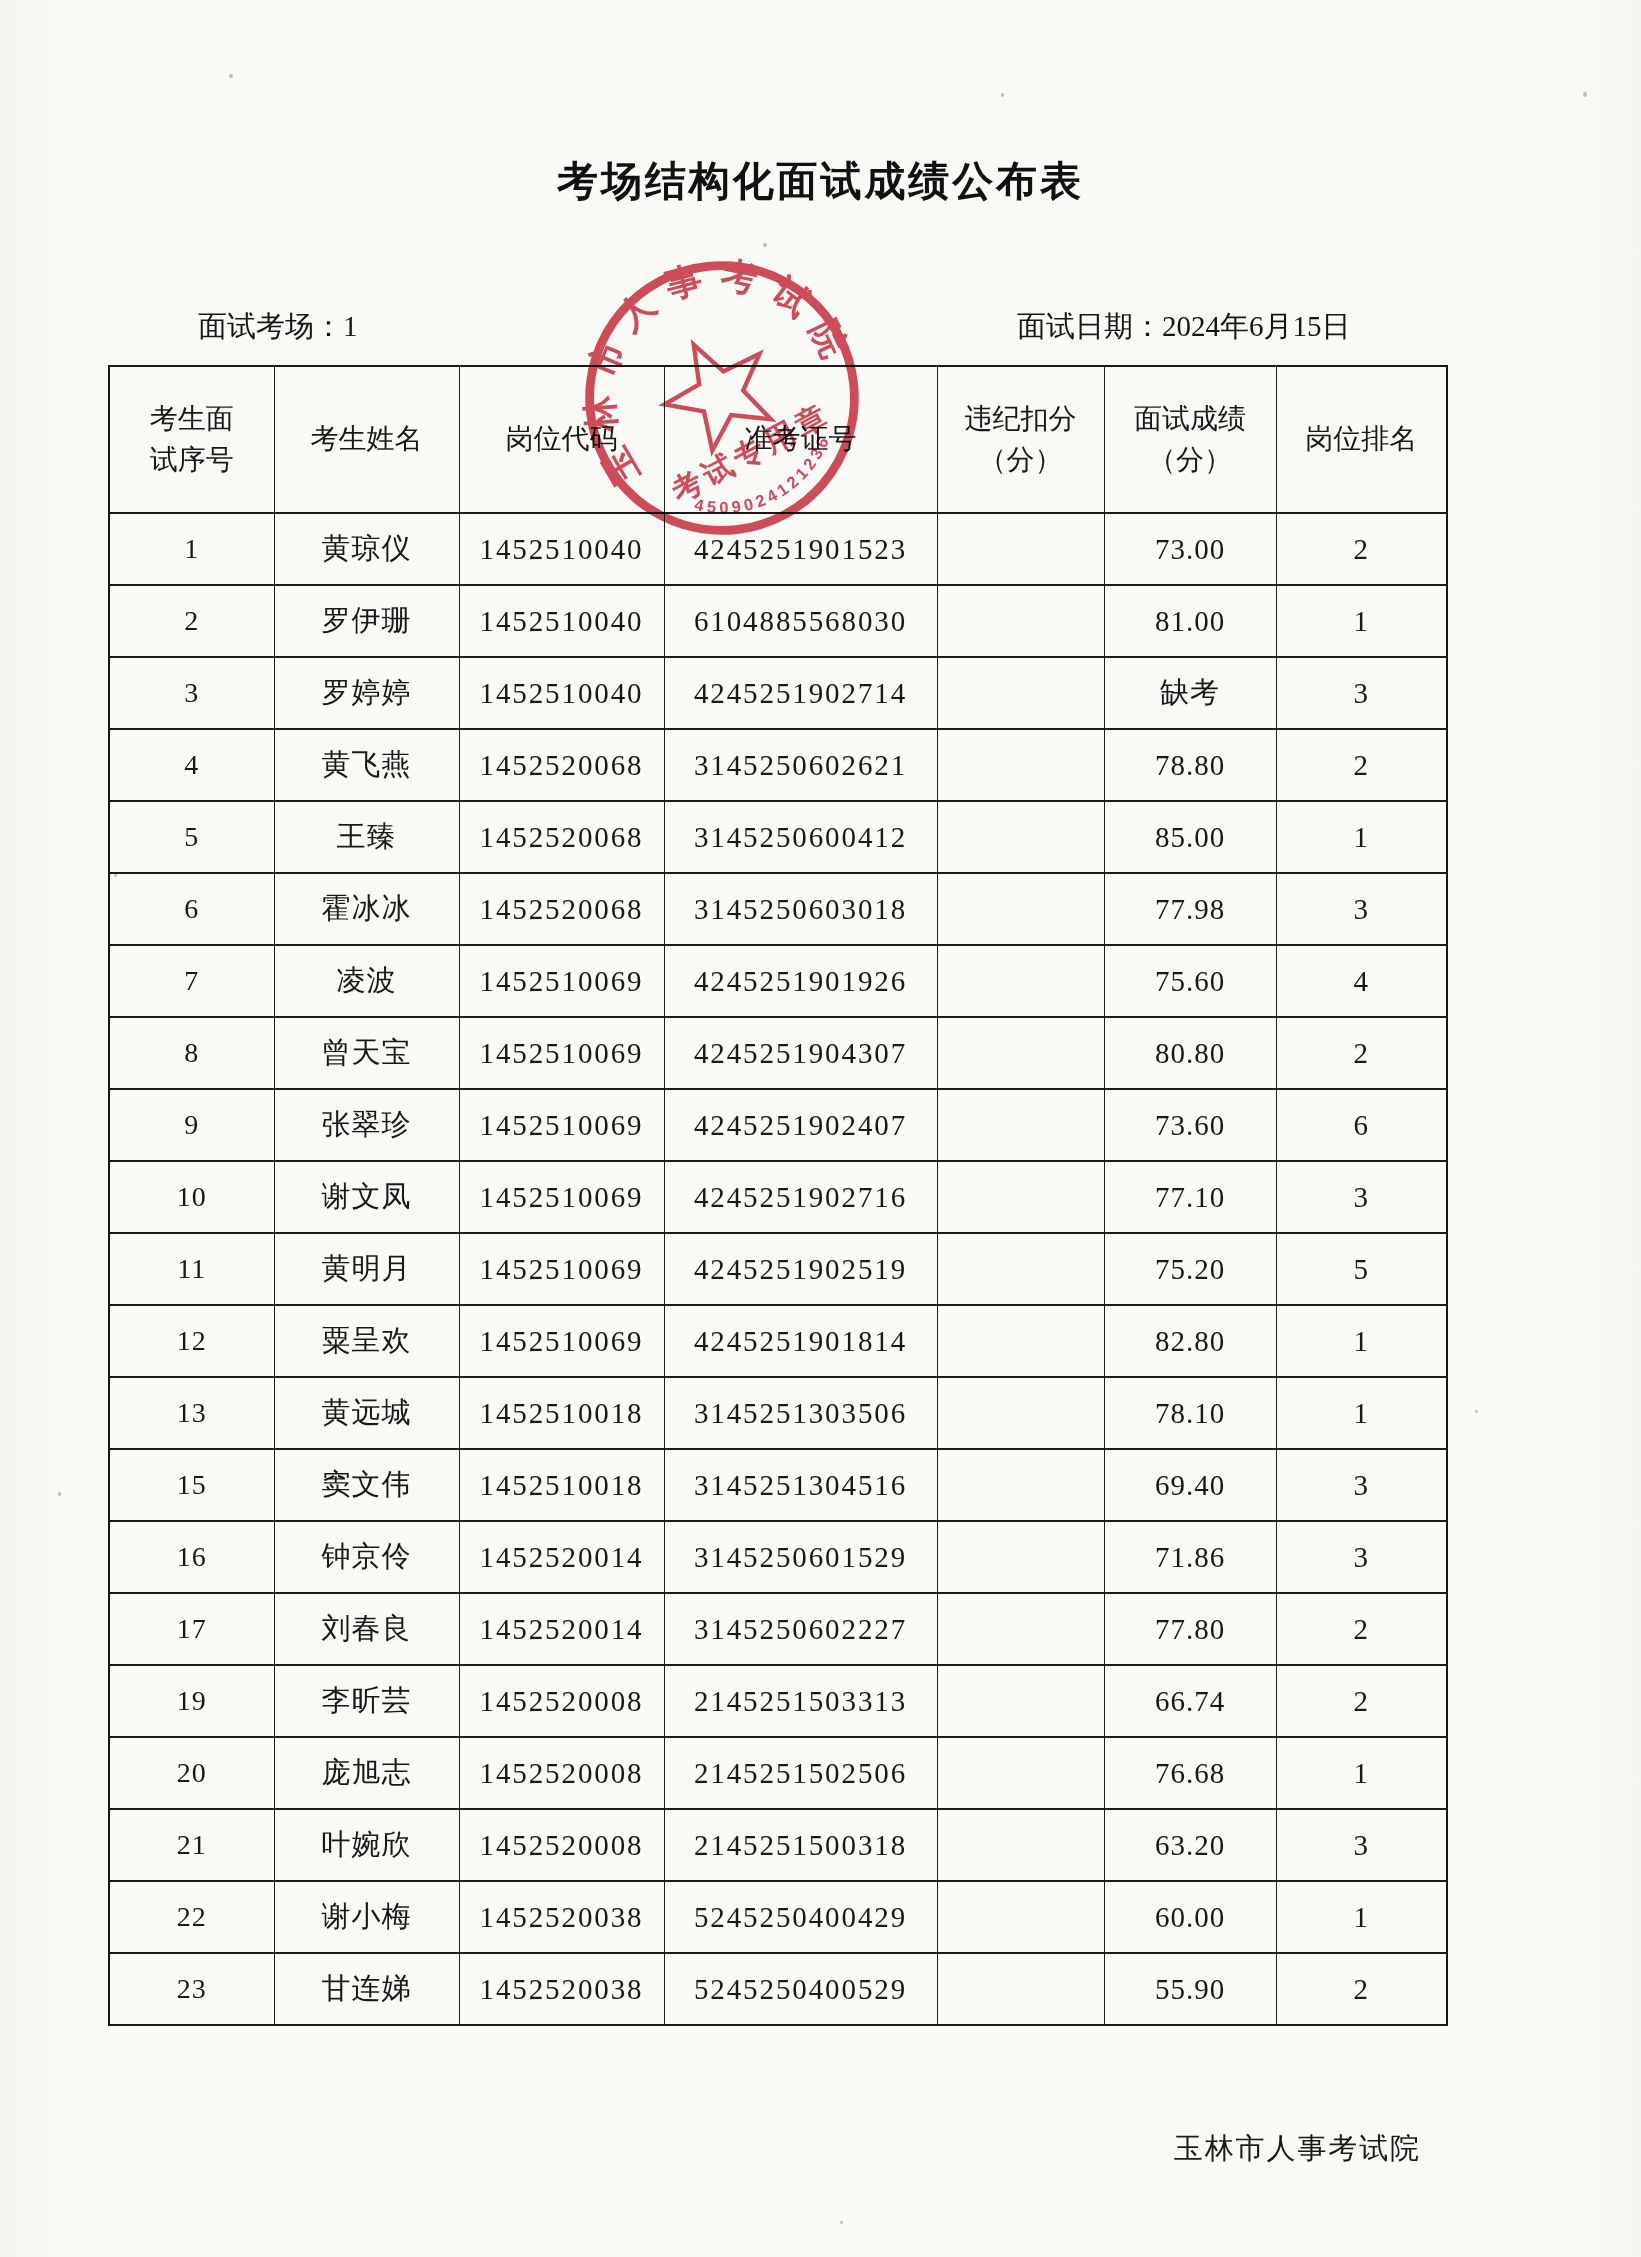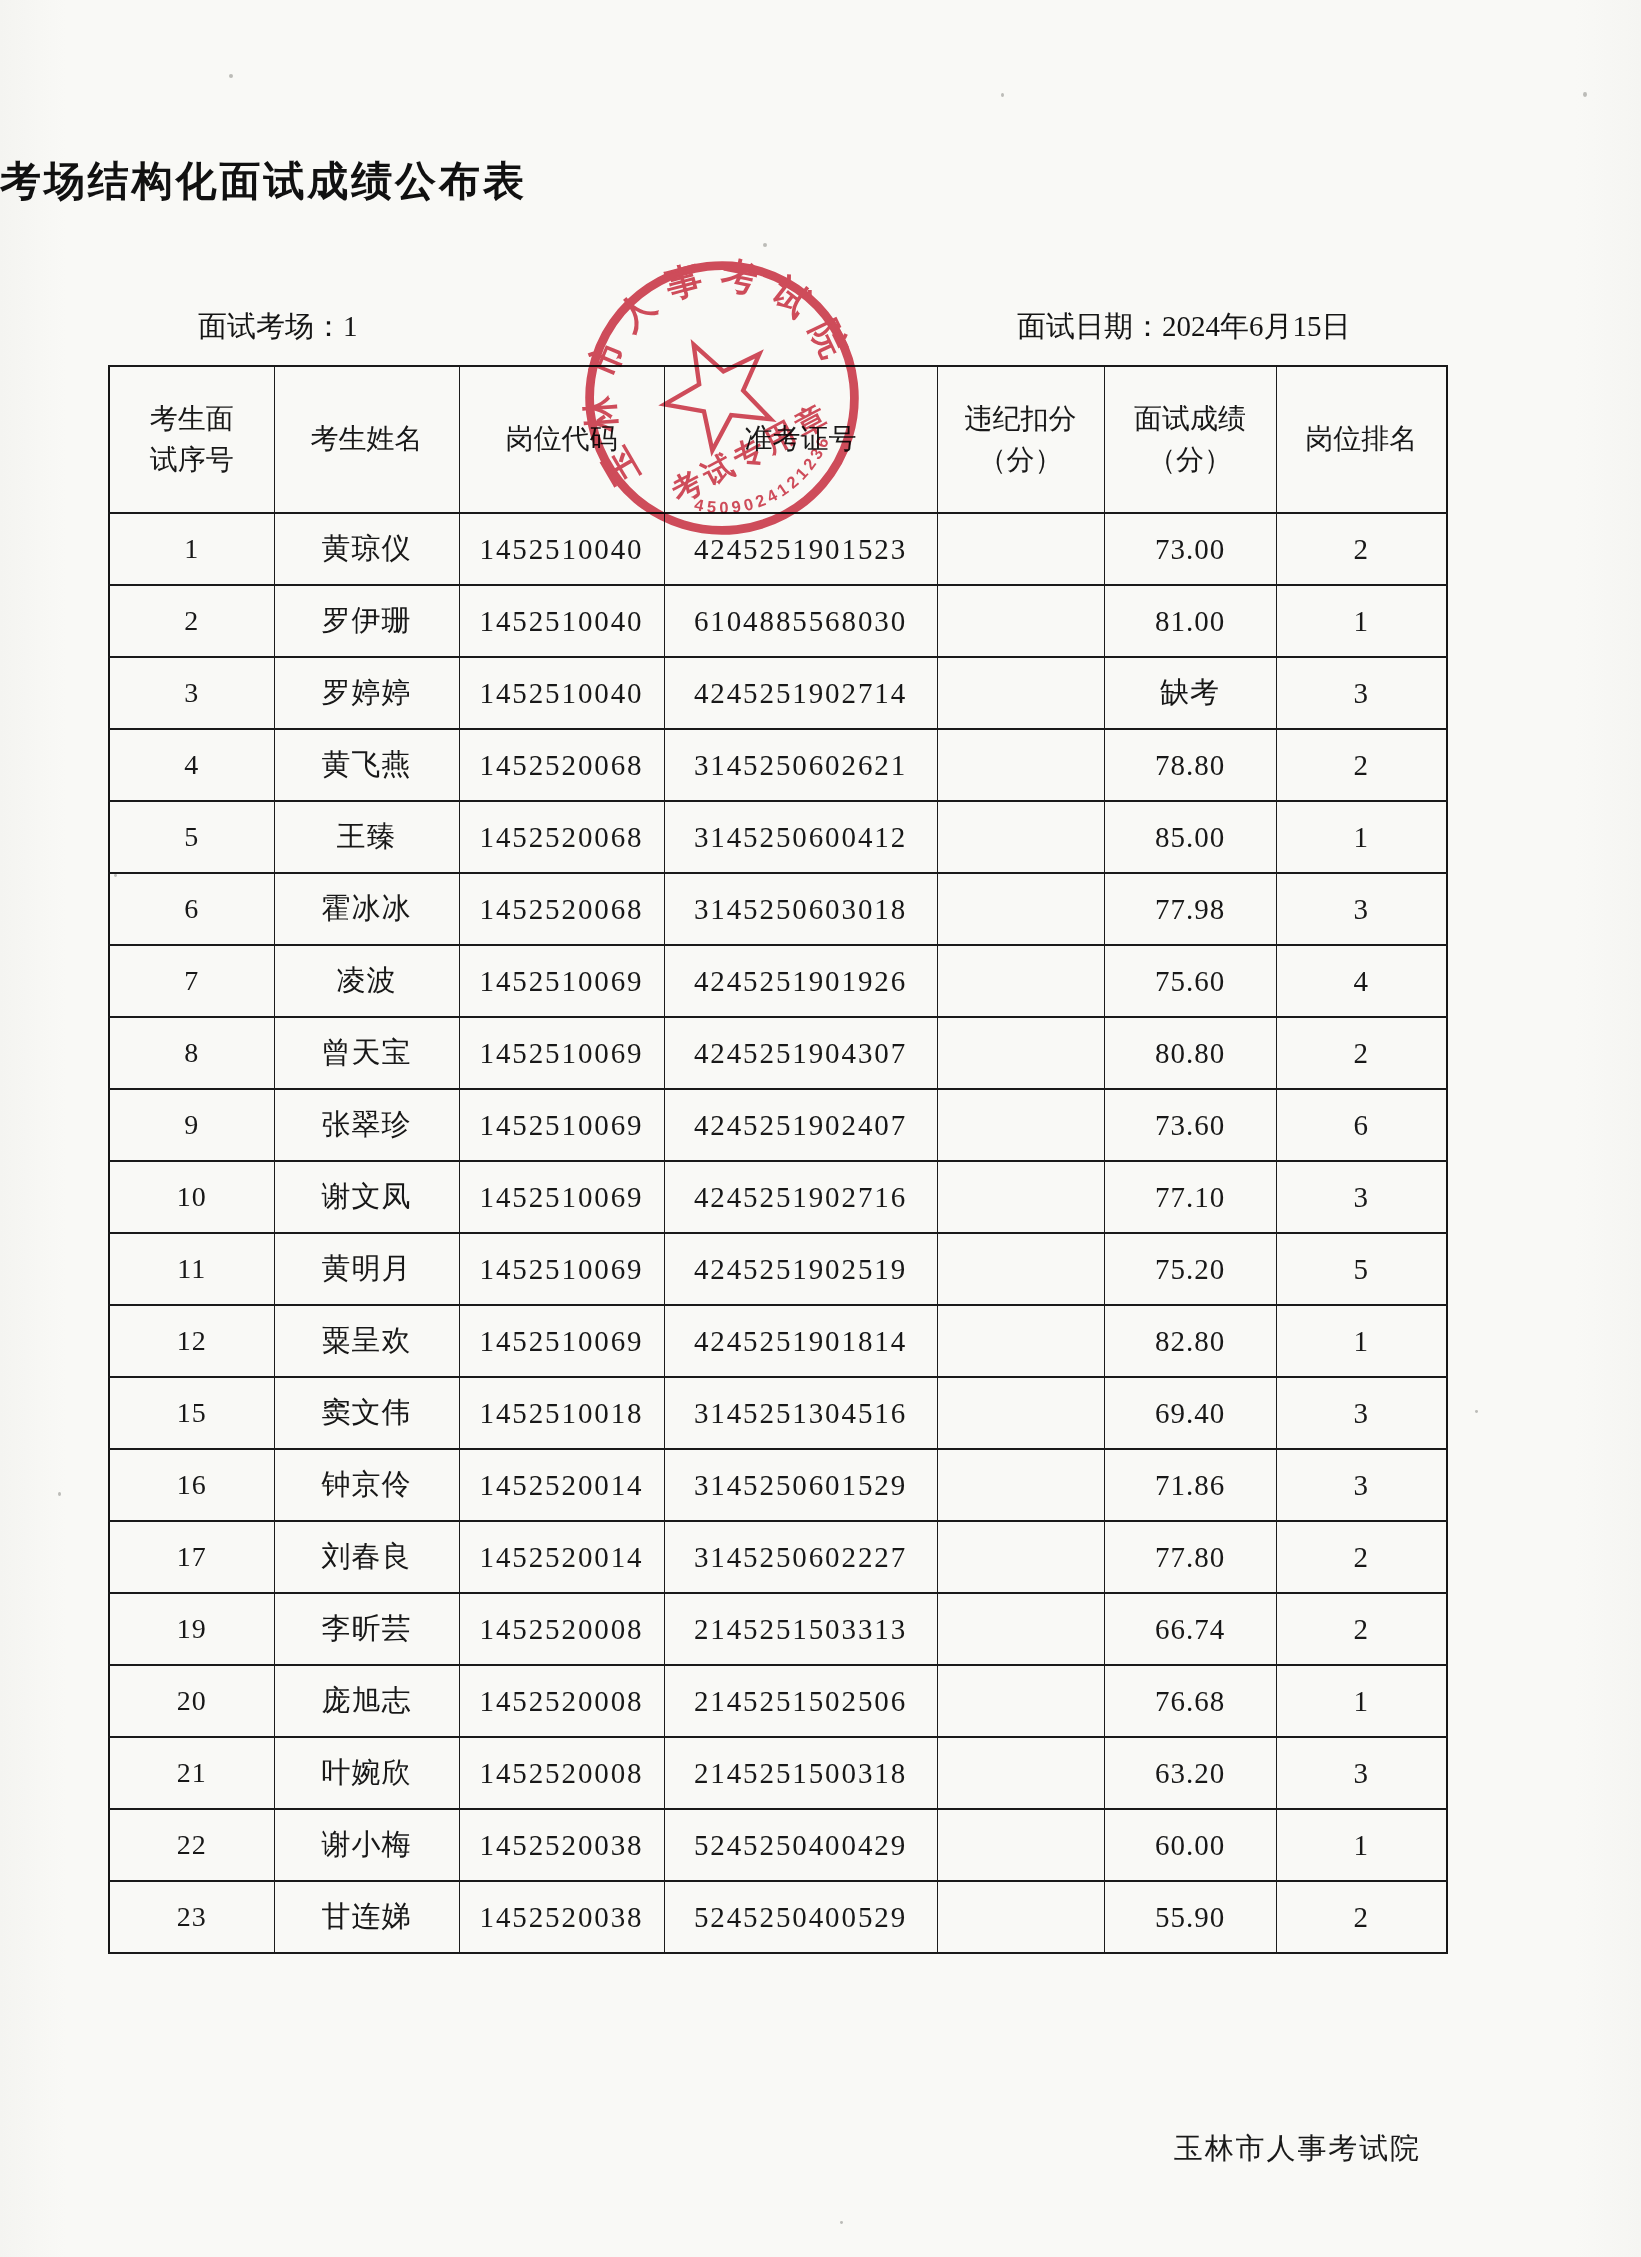--- a/index.html
+++ b/index.html
@@ -10,21 +10,21 @@
     color:#1c1c1c;
     position:relative;
     overflow:hidden;
   }
   .page{
     position:absolute;inset:0;
     background:linear-gradient(90deg,#f4f4f1 0%,#f9f9f6 4%,#f9f9f6 96%,#f5f5f2 100%);
   }
   .title{
     position:absolute;top:154px;left:0;width:1641px;
-    text-align:left;
+    text-align:center;
     font-size:41px;font-weight:bold;letter-spacing:2.9px;
     color:#111;
   }
   .meta{
     position:absolute;top:307px;left:0;width:1480px;height:41px;
     font-size:29px;color:#151515;
   }
   .meta-left{position:absolute;left:198px;top:0;}
   .meta-right{position:absolute;left:1017px;top:0;}
   table.score{
@@ -219,20 +219,29 @@
         <tr>
           <td>12</td>
           <td>粟呈欢</td>
           <td>1452510069</td>
           <td>4245251901814</td>
           <td></td>
           <td>82.80</td>
           <td>1</td>
         </tr>
         <tr>
+          <td>13</td>
+          <td>黄远城</td>
+          <td>1452510018</td>
+          <td>3145251303506</td>
+          <td></td>
+          <td>78.10</td>
+          <td>1</td>
+        </tr>
+        <tr>
           <td>15</td>
           <td>窦文伟</td>
           <td>1452510018</td>
           <td>3145251304516</td>
           <td></td>
           <td>69.40</td>
           <td>3</td>
         </tr>
         <tr>
           <td>16</td>

